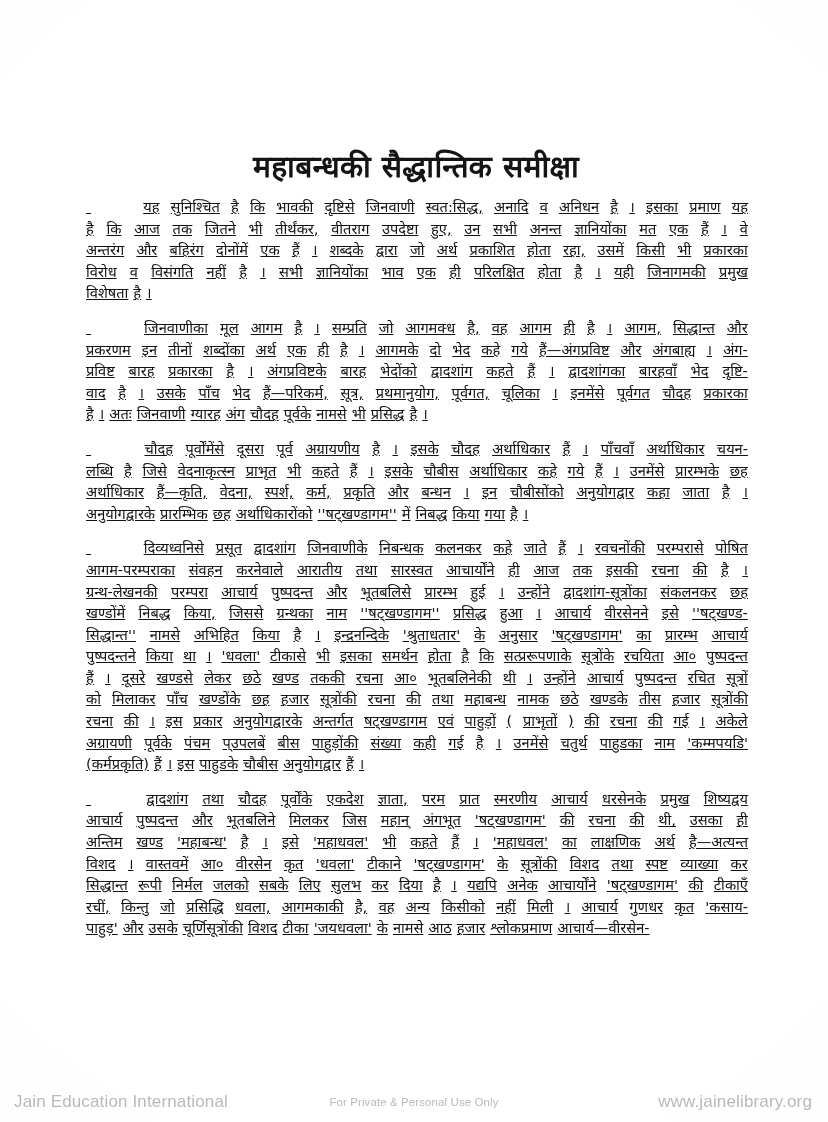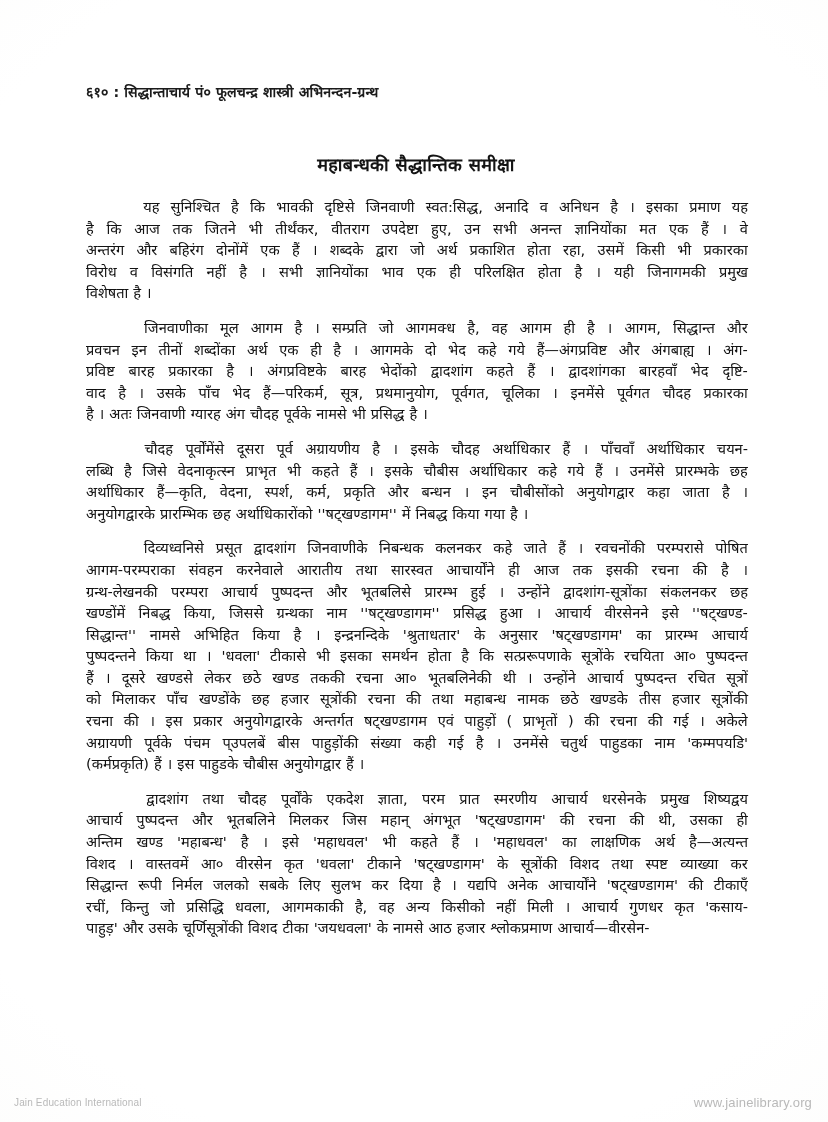--- a/index.html
+++ b/index.html
@@ -33,24 +33,24 @@
     font-weight: 700;
     letter-spacing: 0.1px;
     color: #1b1b1b;
     white-space: nowrap;
   }
 
   
   .title {
     position: absolute;
     left: 86px;
-    top: 140px;
+    top: 125px;
     width: 660px;
     text-align: center;
-    font-size: 18px;
+    font-size: 30px;
     font-weight: 700;
     color: #141414;
     letter-spacing: 0.3px;
   }
 
   
   .byline {
     position: absolute;
     left: 86px;
     top: 162px;
@@ -84,20 +84,21 @@
     display: inline-block;
     width: 46px;
   }
 
   
   .jline {
     display: flex;
     width: 100%;
     white-space: nowrap;
     line-height: 21.6px;
+    text-decoration: underline;
   }
   .jline > span { display: inline-block; }
   .jline.justify {
     justify-content: space-between;
   }
   .jline.last {
     justify-content: flex-start;
   }
   .jline.last > span + span { margin-left: 5px; }
 
@@ -107,50 +108,49 @@
     left: 0;
     top: 1091px;
     width: 828px;
     height: 22px;
     display: flex;
     align-items: center;
   }
   .footer-left {
     position: absolute;
     left: 14px;
-    font-size: 10px;
+    font-size: 17px;
     color: #b9b9b9;
     font-family: "Liberation Sans", sans-serif;
     letter-spacing: 0.15px;
   }
   .footer-center {
     position: absolute;
     left: 0;
     width: 828px;
     text-align: center;
     font-size: 11.4px;
     color: #b9b9b9;
     font-family: "Liberation Sans", sans-serif;
     letter-spacing: 0.15px;
   }
   .footer-right {
     position: absolute;
     right: 16px;
-    font-size: 13px;
+    font-size: 17px;
     color: #b9b9b9;
     font-family: "Liberation Sans", sans-serif;
     letter-spacing: 0.15px;
   }
 </style>
 </head>
 <body>
 
 <div class="page">
 
-  <div class="running-head">६१० : सिद्धान्ताचार्य पं० फूलचन्द्र शास्त्री अभिनन्दन-ग्रन्थ</div>
 
   <h1 class="title">महाबन्धकी सैद्धान्तिक समीक्षा</h1>
 
 
   <div class="body-block">
     <div class="para">
         <div class="jline justify">
           <span class="indent">&nbsp;</span>
           <span>यह</span>
           <span>सुनिश्चित</span>
@@ -251,21 +251,21 @@
           <span>वह</span>
           <span>आगम</span>
           <span>ही</span>
           <span>है</span>
           <span>।</span>
           <span>आगम,</span>
           <span>सिद्धान्त</span>
           <span>और</span>
         </div>
         <div class="jline justify">
-          <span>प्रवचन</span>
+          <span>प्रकरणम</span>
           <span>इन</span>
           <span>तीनों</span>
           <span>शब्दोंका</span>
           <span>अर्थ</span>
           <span>एक</span>
           <span>ही</span>
           <span>है</span>
           <span>।</span>
           <span>आगमके</span>
           <span>दो</span>
@@ -713,16 +713,17 @@
           <span>आठ</span>
           <span>हजार</span>
           <span>श्लोकप्रमाण</span>
           <span>आचार्य—वीरसेन-</span>
         </div>
       </div>
   </div>
 
   <div class="footer">
     <div class="footer-left">Jain Education International</div>
+    <div class="footer-center">For Private &amp; Personal Use Only</div>
     <div class="footer-right">www.jainelibrary.org</div>
   </div>
 
 </div>
 
 </body></html>

